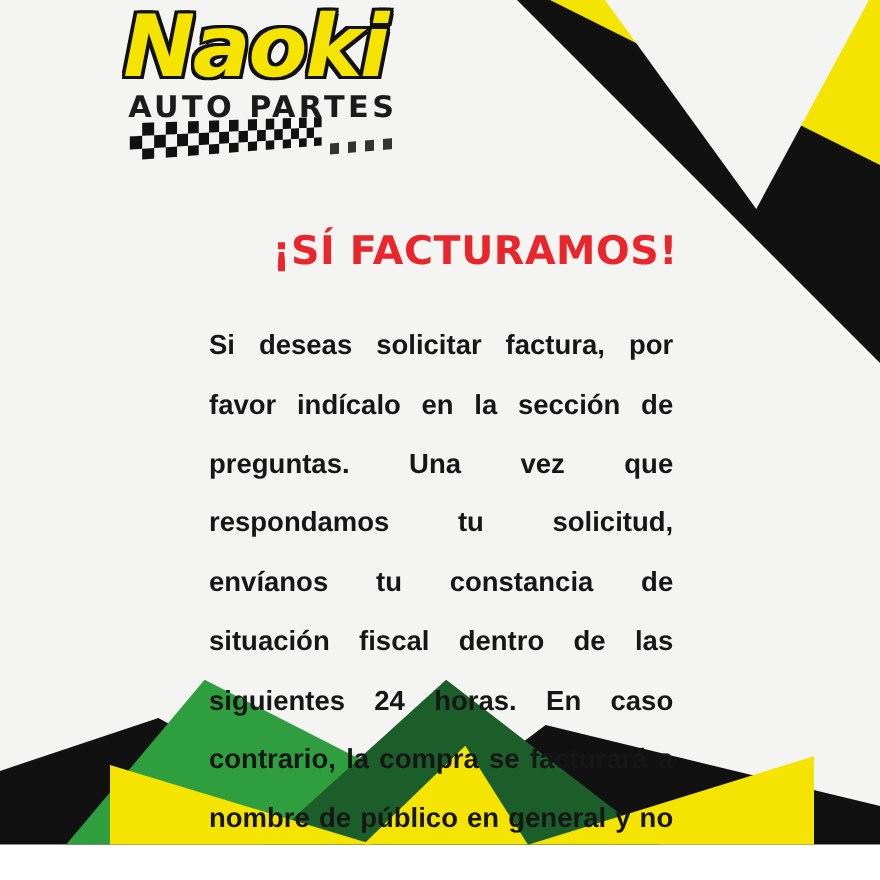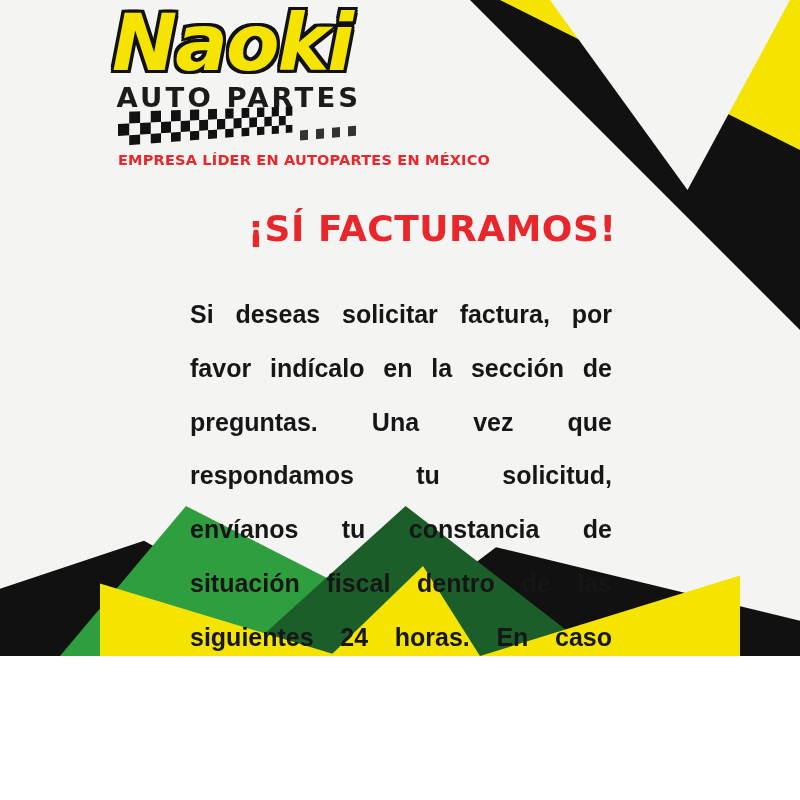--- a/index.html
+++ b/index.html
@@ -9,21 +9,21 @@
   }
   body {
     width: 800px;
     height: 800px;
     font-family: "Liberation Sans", sans-serif;
     overflow: hidden;
   }
   #poster {
     position: relative;
     width: 800px;
-    height: 656px;
+    height: 768px;
     background: #f4f4f2;
     overflow: hidden;
   }
 
   
   .shape { position: absolute; }
 
   
   .tr-black {
     top: 0; right: 0;
@@ -197,18 +197,17 @@
   <div class="shape b-yellow-mid"></div>
   <div class="shape b-yellow-right"></div>
 
   <div class="logo-block">
     <div class="logo-word">Naoki</div>
     <div class="logo-sub">AUTO PARTES</div>
   </div>
   <div class="checker"></div>
   <div class="checker-tail"></div>
 
-  <div class="tagline">EMPRESA LÍDER  EN AUTOPARTES EN MÉXICO</div>
 
   <div class="headline">¡SÍ FACTURAMOS!</div>
   <div class="body-copy">Si deseas solicitar factura, por favor indícalo en la sección de preguntas. Una vez que respondamos tu solicitud, envíanos tu constancia de situación fiscal dentro de las siguientes 24 horas. En caso contrario, la compra se facturará a nombre de público en general y no se podrá realizar una refacturación.</div>
 
 </div>
 
 </body></html>

